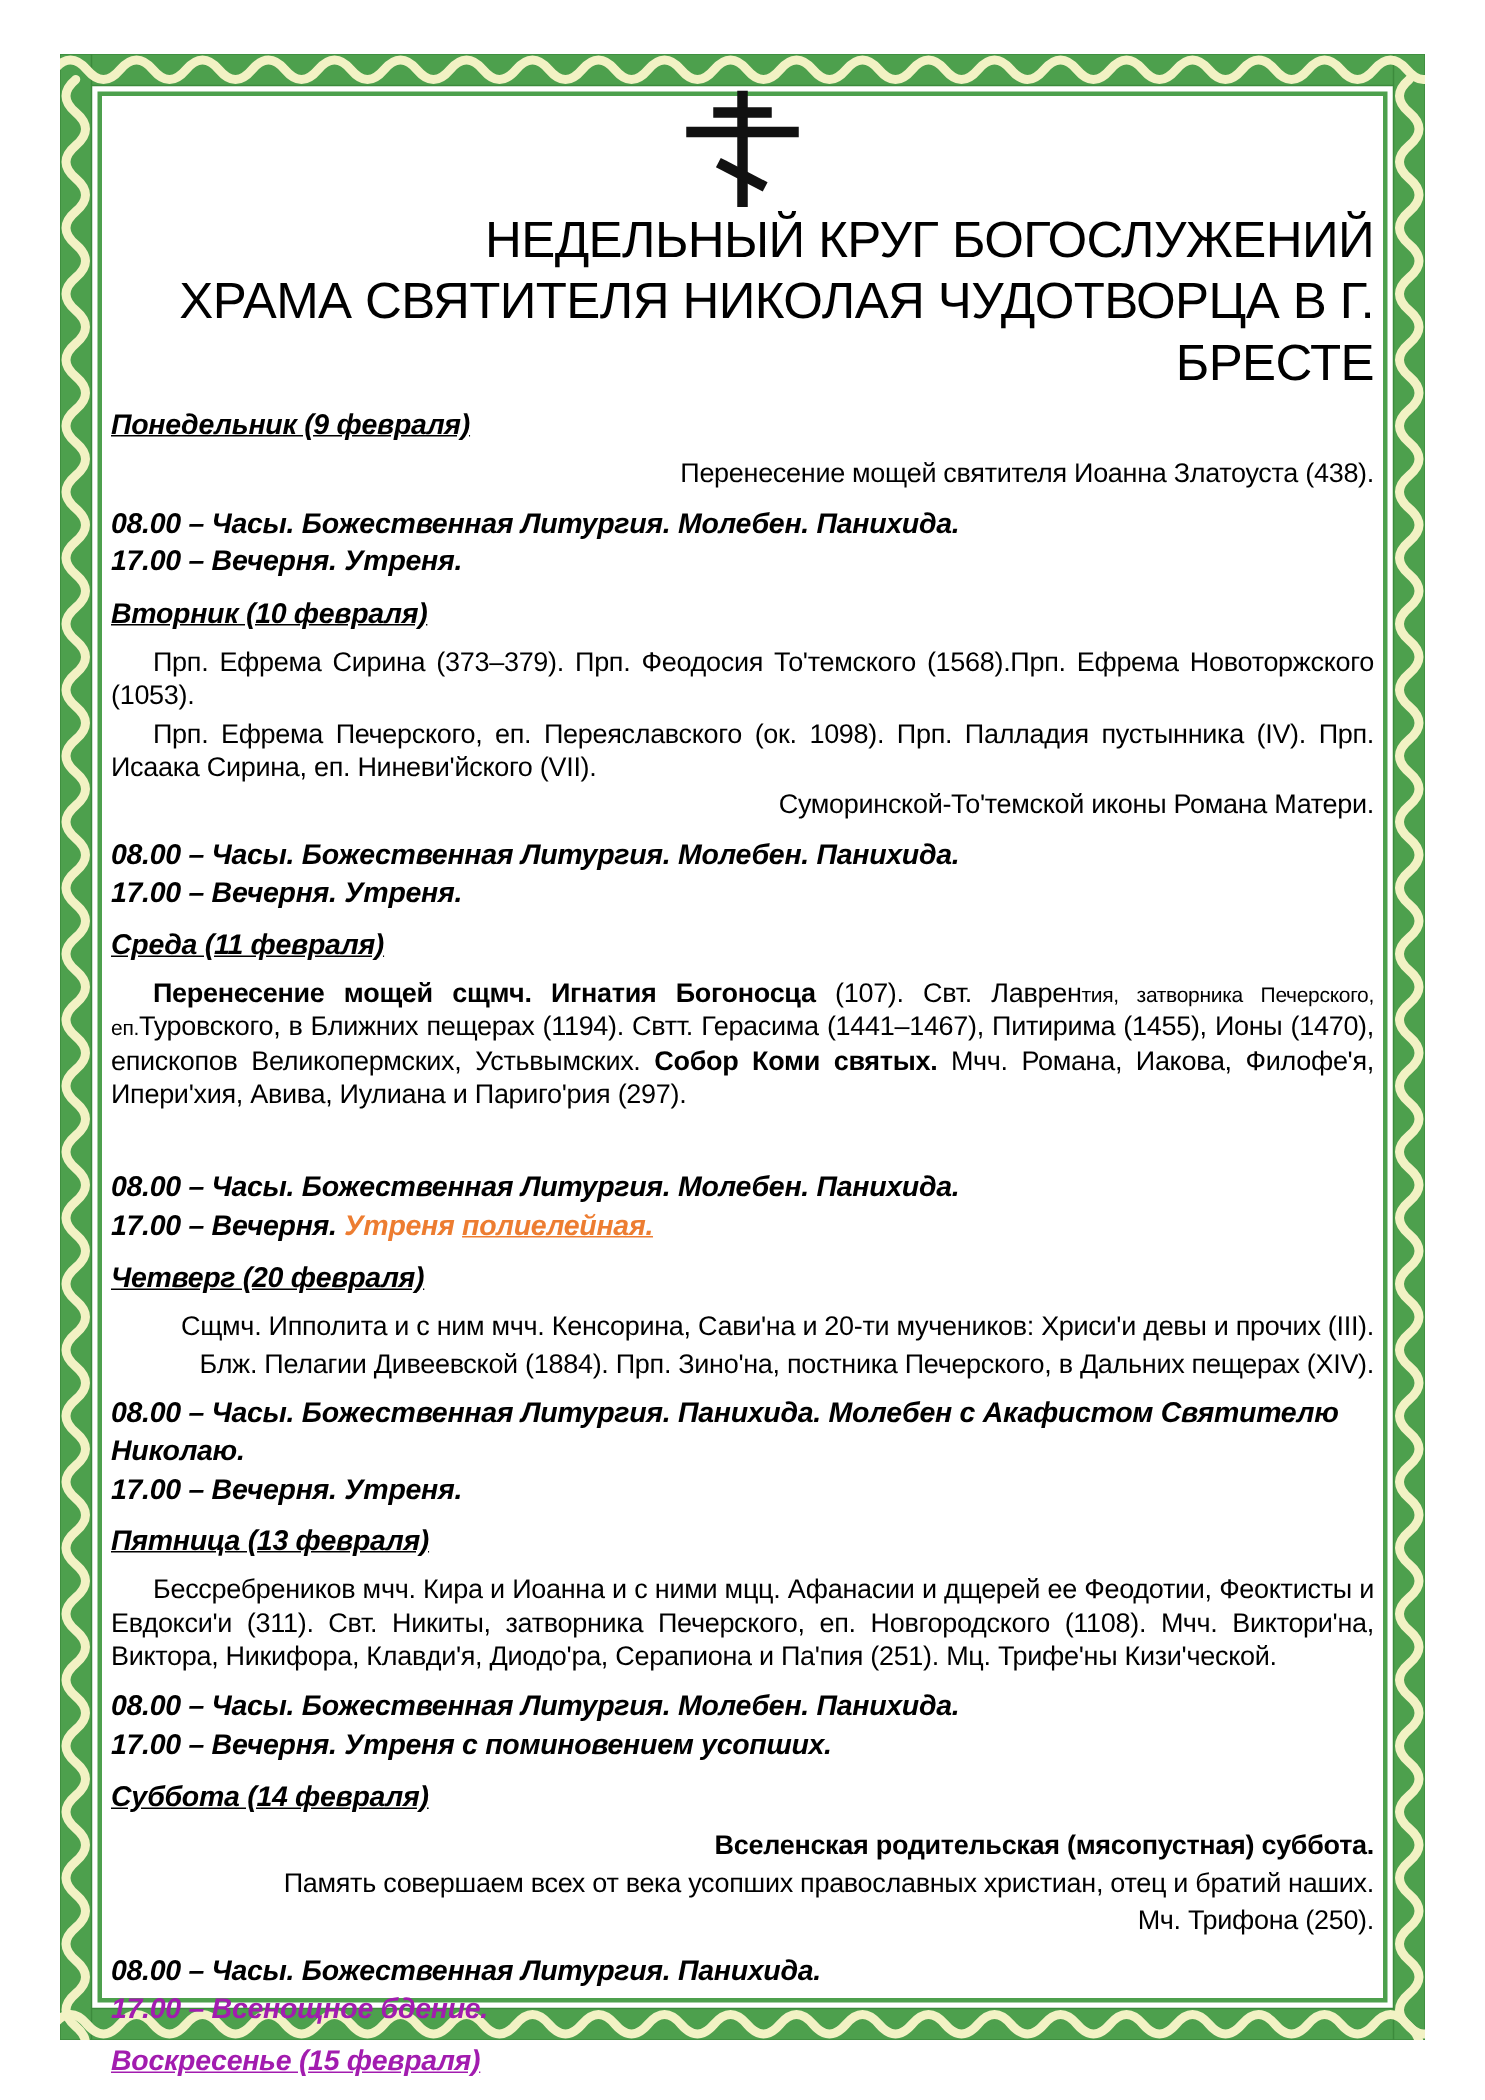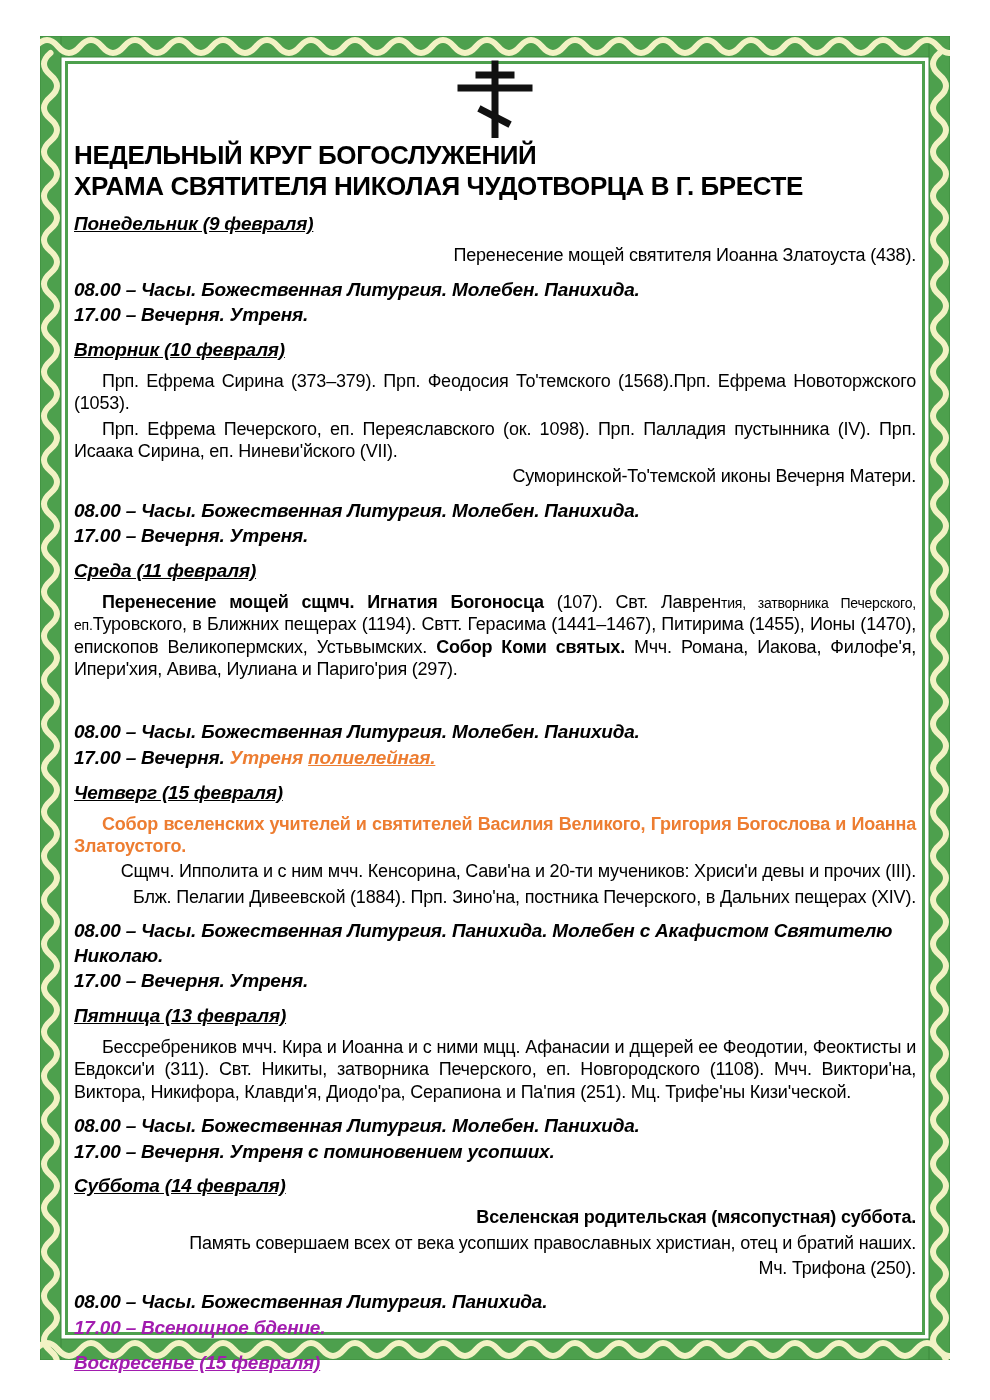--- a/index.html
+++ b/index.html
@@ -3,21 +3,21 @@
 <meta charset="utf-8">
 <style>
   html,body{margin:0;padding:0;background:#ffffff;}
   .page{
     position:relative;width:990px;height:1400px;background:#fff;overflow:hidden;
     font-family:"Liberation Sans",sans-serif;color:#000;
   }
   #frame-svg{position:absolute;left:40px;top:36px;}
   .content{position:absolute;left:74px;top:54px;width:842px;}
   .cross-wrap{display:flex;justify-content:center;margin:6px 0 2px;}
-  .title{font-size:26px;font-weight:700;text-align:left;line-height:1.2;letter-spacing:-0.4px;margin-top:2px;}
+  .title{font-size:34px;font-weight:400;text-align:right;line-height:1.2;letter-spacing:-0.4px;margin-top:2px;}
   .day-header{
     font-size:19px;font-weight:700;font-style:italic;text-decoration:underline;
     margin:11px 0 9px;letter-spacing:-0.2px;
   }
   .para{font-size:18px;line-height:1.24;text-align:justify;margin:0 0 3px;letter-spacing:-0.2px;}
   .para.left{text-align:right;}
   .para.center{text-align:right;}
   .indent{text-indent:28px;}
   .times{margin-top:11px;}
   .time{font-size:19px;font-weight:700;font-style:italic;line-height:1.3;letter-spacing:-0.2px;margin:1px 0;}
@@ -64,38 +64,37 @@
           <div class="para left indent"><span>Перенесение мощей святителя Иоанна Златоуста (438).</span></div>
           <div class="times">
             <div class="time"><span>08.00 – Часы. Божественная Литургия. Молебен. Панихида.</span></div>
             <div class="time"><span>17.00 – Вечерня. Утреня.</span></div>
           </div>
         </div>
         <div class="section">
           <div class="day-header">Вторник (10 февраля)</div>
           <div class="para indent"><span>Прп. Ефрема Сирина (373–379). Прп. Феодосия То'темского (1568).Прп. Ефрема Новоторжского (1053).</span></div>
           <div class="para indent"><span>Прп. Ефрема Печерского, еп. Переяславского (ок. 1098). Прп. Палладия пустынника (IV). Прп. Исаака Сирина, еп. Ниневи'йского (VII).</span></div>
-          <div class="para left indent"><span>Суморинской-То'темской иконы Вечерня Матери.</span></div>
+          <div class="para left indent"><span>Суморинской-То'темской иконы Романа Матери.</span></div>
           <div class="times">
             <div class="time"><span>08.00 – Часы. Божественная Литургия. Молебен. Панихида.</span></div>
             <div class="time"><span>17.00 – Вечерня. Утреня.</span></div>
           </div>
         </div>
         <div class="section">
           <div class="day-header">Среда (11 февраля)</div>
           <div class="para indent"><span class="bold">Перенесение мощей сщмч. Игнатия Богоносца </span><span>(107). Свт. Лаврен</span><span class="small">тия, затворника Печерского, еп.</span><span>Туровского, в Ближних пещерах (1194). Свтт. Герасима (1441–1467), Питирима (1455), Ионы (1470), епископов Великопермских, Устьвымских. </span><span class="bold">Собор Коми святых.</span><span> Мчч. Романа, Иакова, Филофе'я, Ипери'хия, Авива, Иулиана и Париго'рия (297).</span></div>
           <div class="spacer"></div>
           <div class="times">
             <div class="time"><span>08.00 – Часы. Божественная Литургия. Молебен. Панихида.</span></div>
             <div class="time"><span>17.00 – Вечерня. </span><span class="orange">Утреня </span><span class="orange underline">полиелейная.</span></div>
           </div>
         </div>
         <div class="section">
-          <div class="day-header">Четверг (15 февраля)</div>
-          <div class="para indent"><span class="orange bold">Собор вселенских учителей и святителей Василия Великого, Григория Богослова и Иоанна Златоустого.</span></div>
+          <div class="day-header">Четверг (20 февраля)</div>
           <div class="para center"><span>Сщмч. Ипполита и с ним мчч. Кенсорина, Сави'на и 20-ти мучеников: Хриси'и девы и прочих (III).</span></div>
           <div class="para center"><span>Блж. Пелагии Дивеевской (1884). Прп. Зино'на, постника Печерского, в Дальних пещерах (XIV).</span></div>
           <div class="times">
             <div class="time"><span>08.00 – Часы. Божественная Литургия. Панихида. Молебен с Акафистом Святителю Николаю.</span></div>
             <div class="time"><span>17.00 – Вечерня. Утреня.</span></div>
           </div>
         </div>
         <div class="section">
           <div class="day-header">Пятница (13 февраля)</div>
           <div class="para indent"><span>Бессребреников мчч. Кира и Иоанна и с ними мцц. Афанасии и дщерей ее Феодотии, Феоктисты и Евдокси'и (311). Свт. Никиты, затворника Печерского, еп. Новгородского (1108). Мчч. Виктори'на, Виктора, Никифора, Клавди'я, Диодо'ра, Серапиона и Па'пия (251). Мц. Трифе'ны Кизи'ческой.</span></div>

